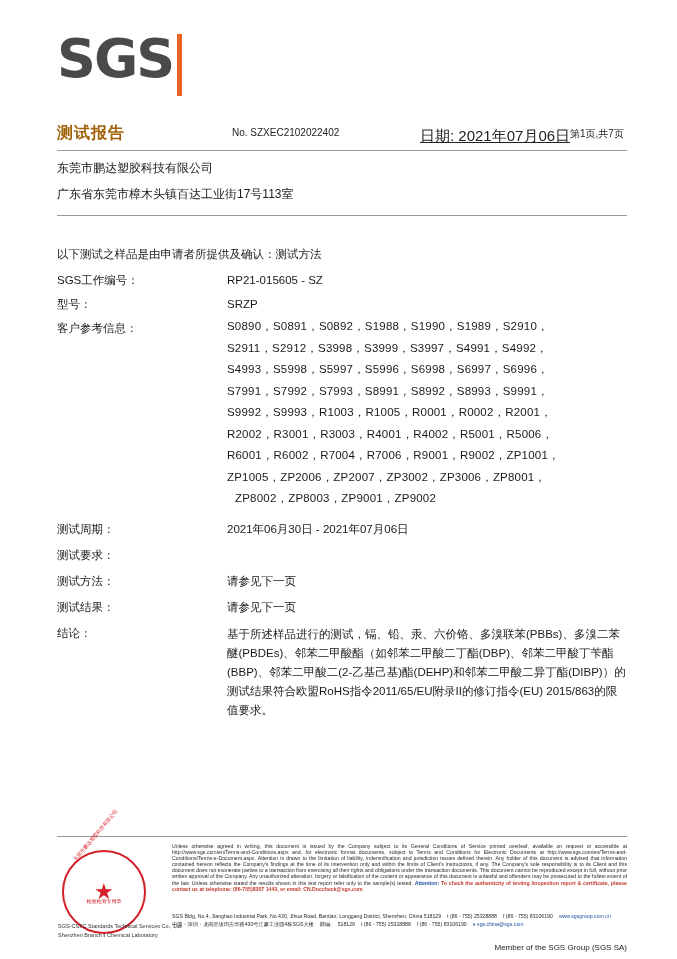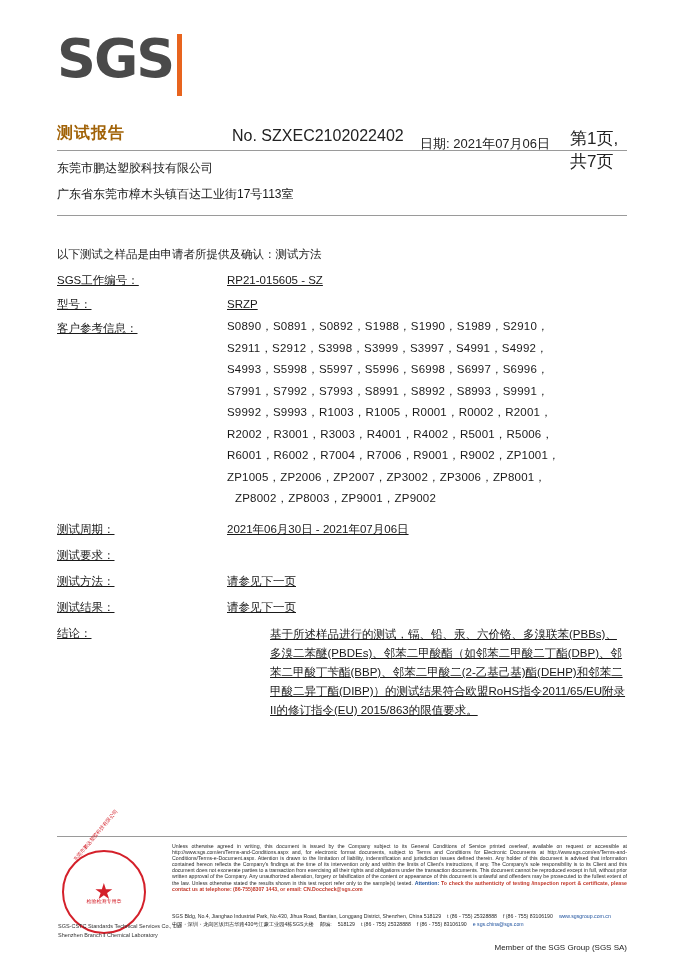--- a/index.html
+++ b/index.html
@@ -61,35 +61,36 @@
     top: 0;
     font-size: 16px;
     font-weight: bold;
     color: #a16207;
     letter-spacing: 1px;
   }
   .doc-no {
     position: absolute;
     left: 175px;
     top: 4px;
-    font-size: 16px;
+    font-size: 10px;
     color: #222;
   }
   .doc-date {
     position: absolute;
     left: 363px;
-    top: 12px;
-    font-size: 13px;
+    top: 4px;
+    font-size: 15px;
     color: #222;
+    text-decoration: underline;
   }
   .doc-page {
     position: absolute;
     left: 513px;
     top: 4px;
-    font-size: 17px;
+    font-size: 10px;
     color: #222;
   }
   .hr-top {
     position: absolute;
     left: 57px;
     top: 150px;
     width: 570px;
     height: 1px;
     background: #9a9a9a;
   }
@@ -131,21 +132,20 @@
   .fields {
     position: absolute;
     left: 57px;
     top: 272px;
     width: 570px;
   }
   .field-row {
     display: flex;
     align-items: flex-start;
     margin-bottom: 8px;
-    text-decoration: underline;
   }
   .field-label {
     width: 170px;
     flex: 0 0 170px;
     font-size: 11.5px;
     color: #1a1a1a;
     line-height: 16px;
   }
   .field-value {
     flex: 1 1 auto;
@@ -171,21 +171,20 @@
     top: 521px;
     width: 570px;
   }
   .fields2 .field-row {
     margin-bottom: 10px;
   }
   .concl-text {
     font-size: 11.5px;
     line-height: 19px;
     color: #1a1a1a;
-    margin-left: 43px;
   }
 
   
   .hr-bot {
     position: absolute;
     left: 57px;
     top: 836px;
     width: 570px;
     height: 1px;
     background: #9a9a9a;

